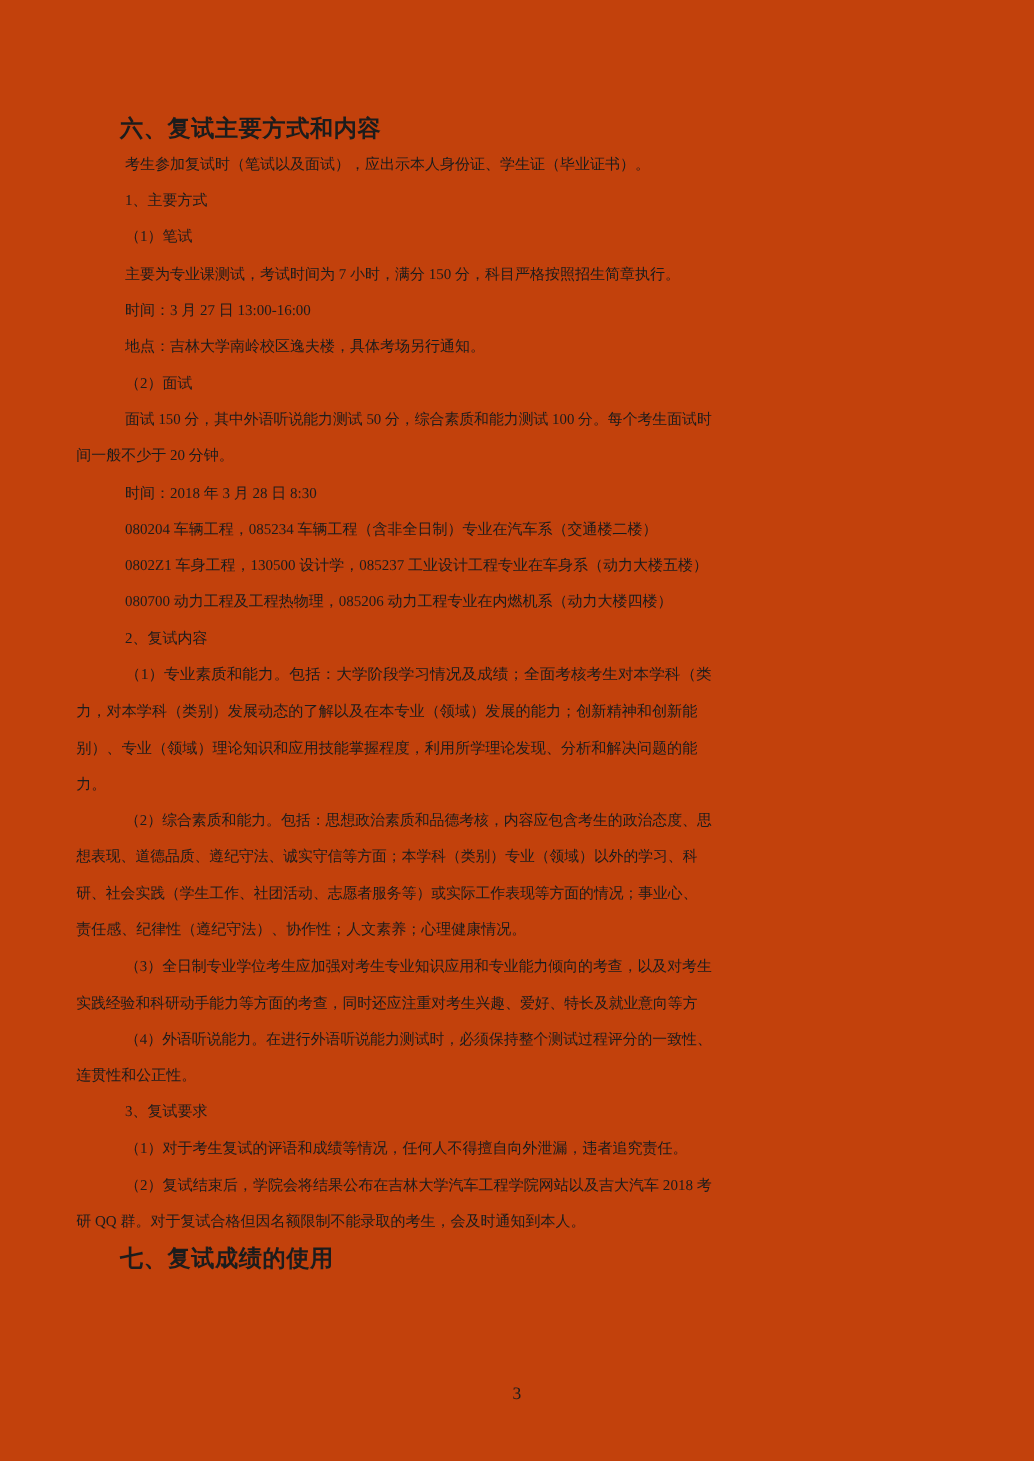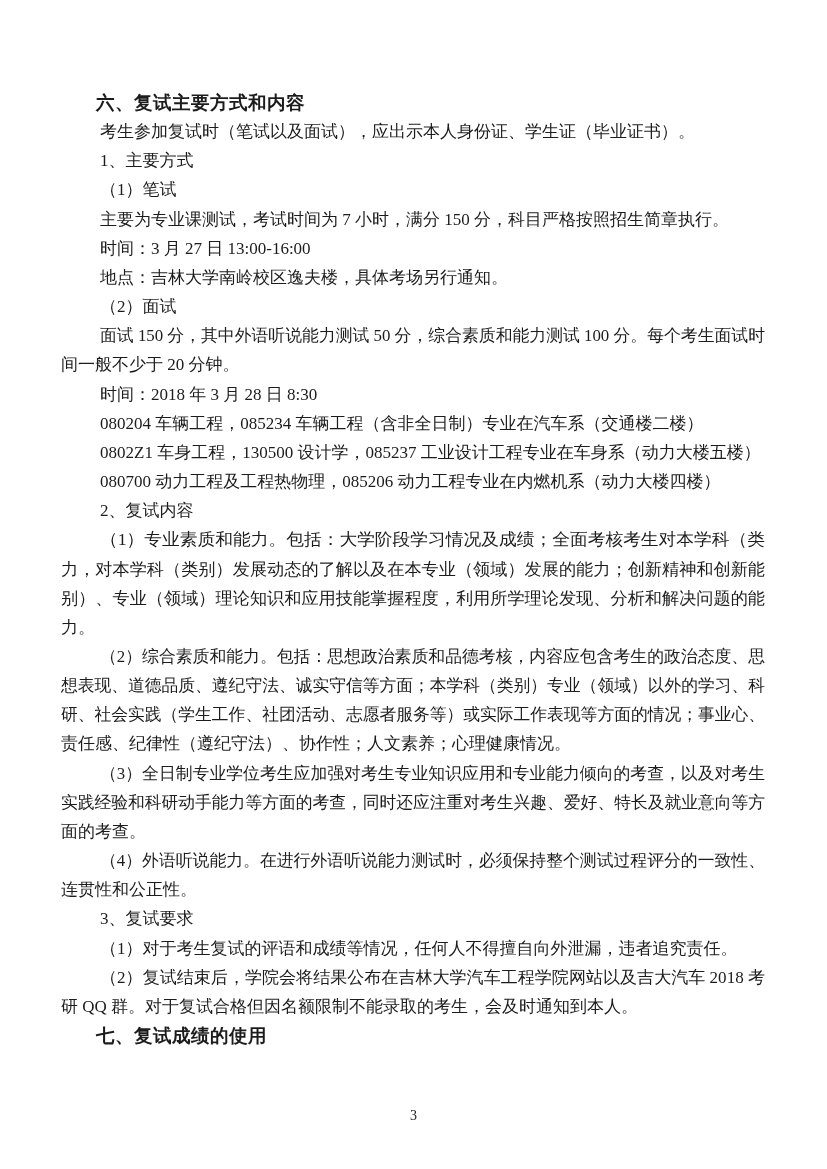--- a/index.html
+++ b/index.html
@@ -1,35 +1,35 @@
 <!DOCTYPE html>
 <html><head>
 <meta charset="utf-8">
 <style>
   html, body { margin: 0; padding: 0; background: #e8e8e8; }
   .page {
     position: relative;
     width: 827px;
     height: 1169px;
-    background: #ffffff;
+    background: #c2410c;
     color: #1c1c1c;
     font-family: "Liberation Serif", "DejaVu Serif", serif;
     overflow: hidden;
     margin: 0 auto;
   }
   .content {
     position: absolute;
     left: 61px;
     top: 88px;
     width: 704px;
   }
   .line {
     height: 29.16px;
     line-height: 29.16px;
-    font-size: 17px;
+    font-size: 12px;
     white-space: nowrap;
   }
   .line.indent { padding-left: 39px; }
   .line.heading {
     font-family: "Liberation Sans", "DejaVu Sans", sans-serif;
     font-weight: 700;
     font-size: 18.5px;
     letter-spacing: 0.5px;
   }
   .line.heading.indent { padding-left: 35px; }
@@ -71,21 +71,20 @@
       <div class="line indent fit"><span class="txt" style="transform: scaleX(1.04314);">（1）专业素质和能力。包括：大学阶段学习情况及成绩；全面考核考生对本学科（类</span></div>
       <div class="line fit"><span class="txt" style="transform: scaleX(1.01004);">力，对本学科（类别）发展动态的了解以及在本专业（领域）发展的能力；创新精神和创新能</span></div>
       <div class="line fit"><span class="txt" style="transform: scaleX(1.01004);">别）、专业（领域）理论知识和应用技能掌握程度，利用所学理论发现、分析和解决问题的能</span></div>
       <div class="line"><span class="txt">力。</span></div>
       <div class="line indent fit"><span class="txt" style="transform: scaleX(0.99032);">（2）综合素质和能力。包括：思想政治素质和品德考核，内容应包含考生的政治态度、思</span></div>
       <div class="line fit"><span class="txt" style="transform: scaleX(0.985994);">想表现、道德品质、遵纪守法、诚实守信等方面；本学科（类别）专业（领域）以外的学习、科</span></div>
       <div class="line fit"><span class="txt" style="transform: scaleX(0.985994);">研、社会实践（学生工作、社团活动、志愿者服务等）或实际工作表现等方面的情况；事业心、</span></div>
       <div class="line"><span class="txt">责任感、纪律性（遵纪守法）、协作性；人文素养；心理健康情况。</span></div>
       <div class="line indent fit"><span class="txt" style="transform: scaleX(0.99032);">（3）全日制专业学位考生应加强对考生专业知识应用和专业能力倾向的考查，以及对考生</span></div>
       <div class="line fit"><span class="txt" style="transform: scaleX(0.985994);">实践经验和科研动手能力等方面的考查，同时还应注重对考生兴趣、爱好、特长及就业意向等方</span></div>
-      <div class="line"><span class="txt">面的考查。</span></div>
       <div class="line indent fit"><span class="txt" style="transform: scaleX(0.99032);">（4）外语听说能力。在进行外语听说能力测试时，必须保持整个测试过程评分的一致性、</span></div>
       <div class="line"><span class="txt">连贯性和公正性。</span></div>
       <div class="line indent"><span class="txt">3、复试要求</span></div>
       <div class="line indent"><span class="txt">（1）对于考生复试的评语和成绩等情况，任何人不得擅自向外泄漏，违者追究责任。</span></div>
       <div class="line indent fit"><span class="txt" style="transform: scaleX(1.00302);">（2）复试结束后，学院会将结果公布在吉林大学汽车工程学院网站以及吉大汽车 2018 考</span></div>
       <div class="line"><span class="txt">研 QQ 群。对于复试合格但因名额限制不能录取的考生，会及时通知到本人。</span></div>
       <div class="line indent heading"><span class="txt">七、复试成绩的使用</span></div>
     </div>
   <div class="footer">3</div>
 </div>

